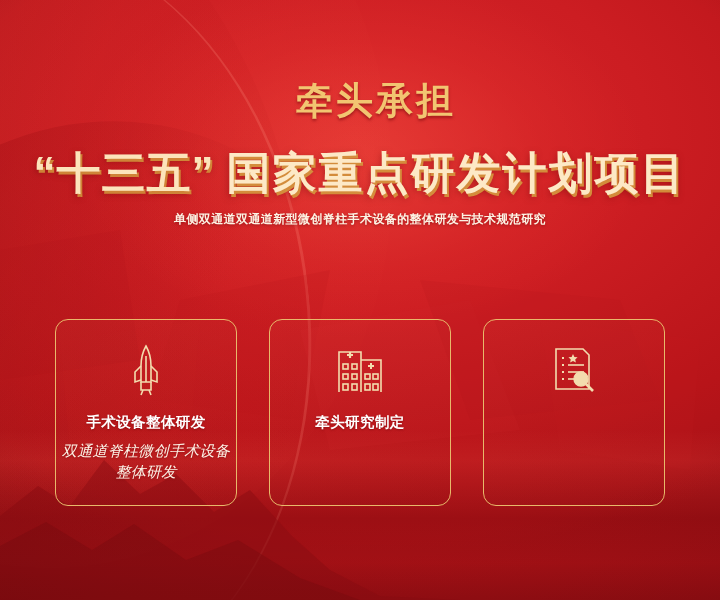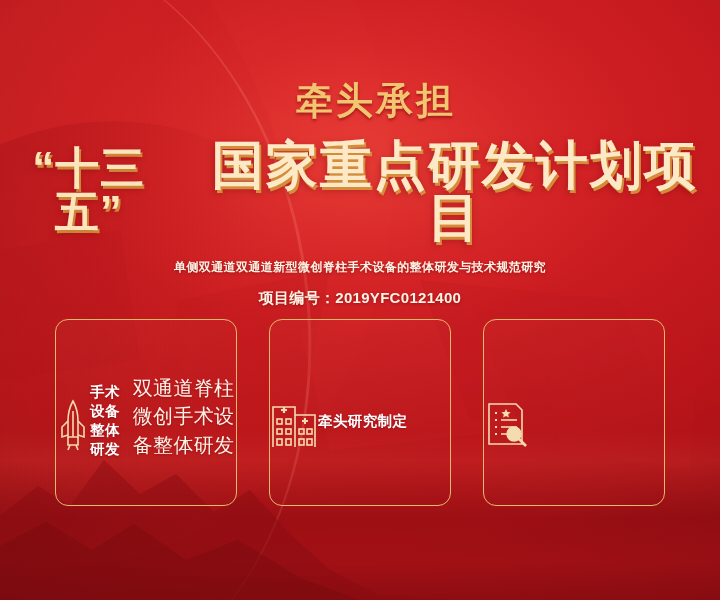--- a/index.html
+++ b/index.html
@@ -80,32 +80,32 @@
   .lead {
     margin-top:82px;
     font-size:37px; font-weight:bold; letter-spacing:3px;
     color:#f2c571;
     text-shadow:0 2px 3px rgba(110,6,10,.55);
     line-height:1;
     padding-left:32px;
   }
 
   .title-row {
-    margin-top:20px;
+    margin-top:32px;
     display:flex; align-items:baseline; justify-content:center;
     line-height:1;
   }
   .quote-wrap {
     font-size:44px; font-weight:bold; letter-spacing:1px;
     color:#fce4bb;
     text-shadow:2px 3px 0 rgba(212,150,60,.85), 0 3px 6px rgba(110,6,10,.5);
   }
   .title-main {
     margin-left:12px;
-    font-size:52px; font-weight:bold; letter-spacing:2px;
+    font-size:44px; font-weight:bold; letter-spacing:2px;
     color:#fde9c6;
     text-shadow:2px 3px 0 rgba(214,152,62,.9), 0 3px 7px rgba(110,6,10,.5);
   }
 
   .subtitle {
     margin-top:16px;
     font-size:12px; font-weight:bold; letter-spacing:.4px;
     color:#fdf3e4;
     text-shadow:0 1px 3px rgba(110,6,10,.5);
   }
@@ -119,34 +119,35 @@
   
   .cards {
     position:absolute; left:55px; top:319px;
     width:610px; height:187px;
     display:flex; justify-content:space-between;
   }
   .card {
     width:182px; height:187px;
     border:1px solid #e8b96a;
     border-radius:13px;
-    display:flex; flex-direction:row; align-items:center;
+    display:flex; flex-direction:column; align-items:center;
     background:linear-gradient(160deg, rgba(255,110,90,.07), rgba(140,10,14,.10));
   }
   .card-icon { margin-top:24px; height:52px; display:flex; align-items:center; }
   .card-title {
     margin-top:17px;
     font-size:14.5px; font-weight:bold; color:#ffffff; letter-spacing:.4px;
     text-shadow:0 1px 2px rgba(110,6,10,.5);
   }
   .card-desc {
     margin-top:8px;
-    font-size:20px; color:#fdf2e6; line-height:1.42;
+    font-size:15px; color:#fdf2e6; line-height:1.42;
     text-align:center; letter-spacing:.3px;
     text-shadow:0 1px 2px rgba(110,6,10,.45);
+    font-style:italic;
   }
 </style>
 </head>
 <body>
 
 <div id="poster">
 
   <div class="bg-layer bg-glow"></div>
 
   <div class="ribbon ribbon-a"></div>
@@ -172,21 +173,20 @@
 
   <div class="bg-layer bg-vignette"></div>
 
   <div class="head">
     <div class="lead">牵头承担</div>
     <div class="title-row">
       <span class="quote-wrap">“十三五”</span>
       <span class="title-main">国家重点研发计划项目</span>
     </div>
     <div class="subtitle">单侧双通道双通道新型微创脊柱手术设备的整体研发与技术规范研究</div>
-    <div class="project-no">项目编号：2019YFC0121400</div>
   </div>
 
   <div class="cards">
 
     <div class="card">
       <div class="card-icon">
         <svg width="34" height="52" viewBox="0 0 34 52" fill="none" stroke="#f3dcae" stroke-width="1.6">
           <path d="M17 2 C13 9 12 16 12 22 L12 38 L22 38 L22 22 C22 16 21 9 17 2 Z"></path>
           <path d="M12 22 L6 28 L6 38 L12 36"></path>
           <path d="M22 22 L28 28 L28 38 L22 36"></path>

